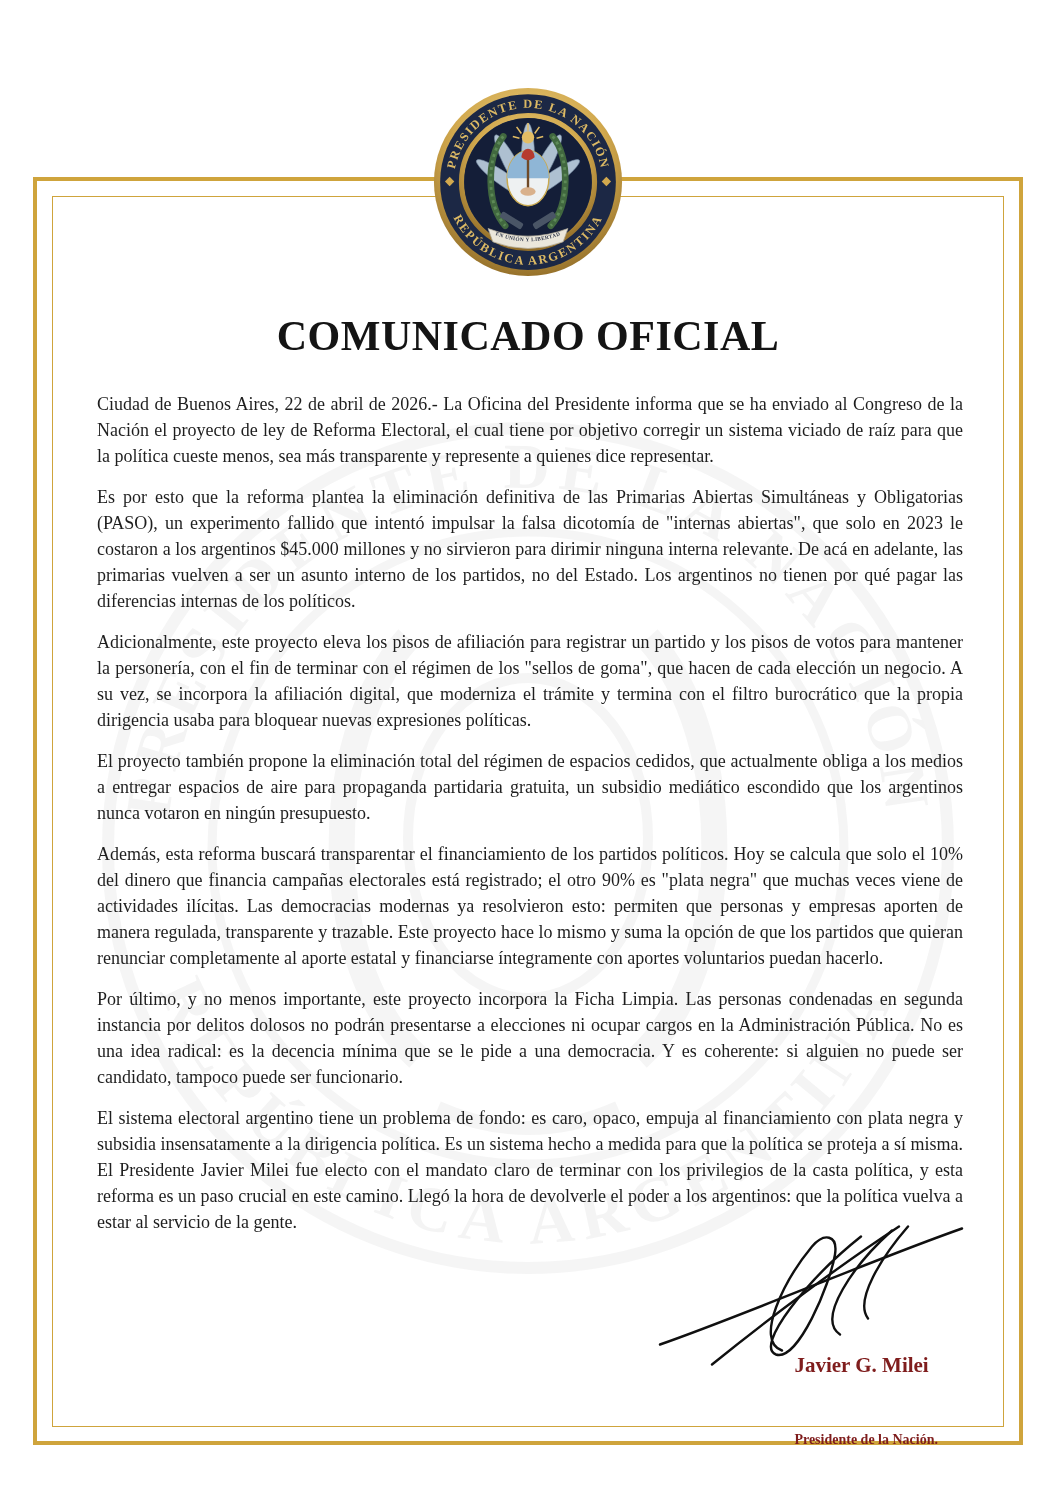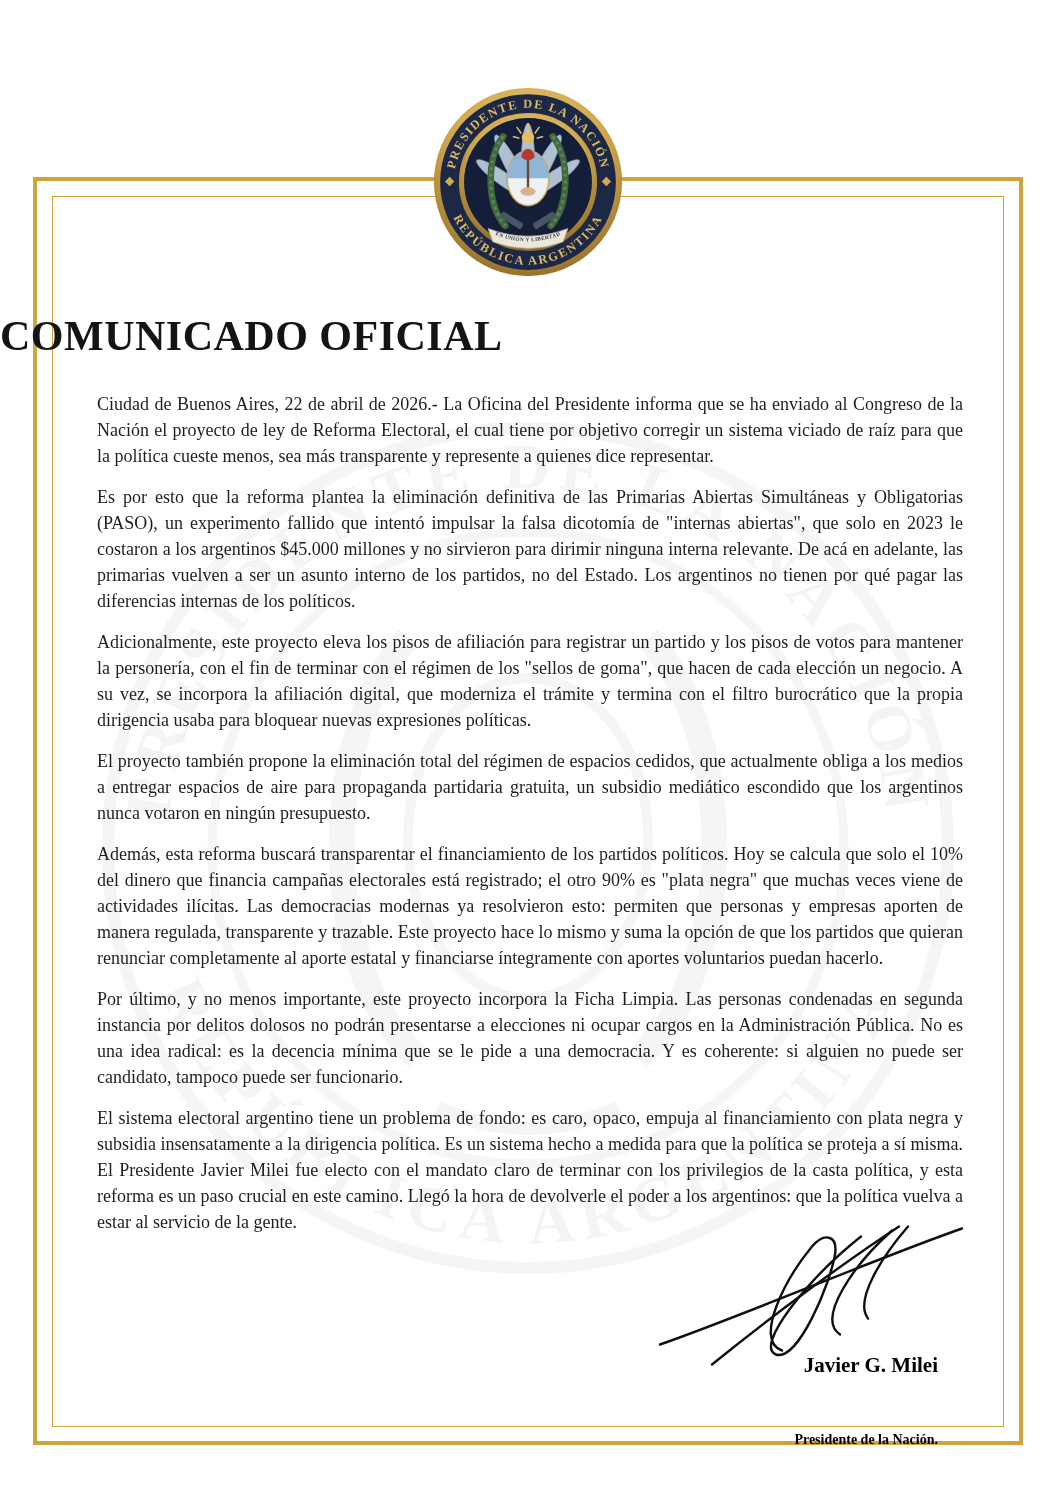--- a/index.html
+++ b/index.html
@@ -18,32 +18,32 @@
     border:1.5px solid var(--border-gold, #CFA43C); z-index:1;
   }
   
   .seal { position:absolute; top:87px; left:50%; transform:translateX(-50%);
           width:190px; height:190px; z-index:3; }
   .seal svg { display:block; width:100%; height:100%; }
   
   .watermark { position:absolute; top:408px; left:50%; transform:translateX(-50%);
                width:880px; height:880px; opacity:0.055; z-index:0; pointer-events:none; }
   
-  .title { position:absolute; top:284px; left:0; width:100%; 
+  .title { position:absolute; top:284px; left:0; width:100%; text-align:center;
            font-size:42px; font-weight:bold; letter-spacing:0.5px; color:#141414; z-index:2; }
   .subtitle { position:absolute; top:341px; left:0; width:100%; text-align:center;
               font-size:21px; font-weight:bold; letter-spacing:0.2px; color:#1a1a1a; z-index:2; }
   
   .body-text { position:absolute; top:391px; left:97px; width:866px; z-index:2; }
   .body-text p { margin:0 0 15px 0; font-size:18px; line-height:26px;
                  text-align:justify; color:var(--body-text, #1e1e1e); }
   
   .sig-svg { position:absolute; top:1222px; left:656px; width:310px; height:146px; z-index:2; }
   .sig-svg svg { display:block; width:100%; height:100%; }
-  .sig-text { position:absolute; top:1352px; right:118px; text-align:right; z-index:2; color:#000000; }
+  .sig-text { position:absolute; top:1352px; right:118px; text-align:left; z-index:2; color:#7f1d1d; }
   .sig-name { font-size:21px; font-weight:bold; line-height:27px; }
   .sig-role { font-size:14px; font-weight:bold; line-height:27px;margin-top:47px; }
 </style>
 </head>
 <body>
 
 <div class="page">
 
   <div class="frame-outer"></div>
   <div class="frame-inner"></div>

